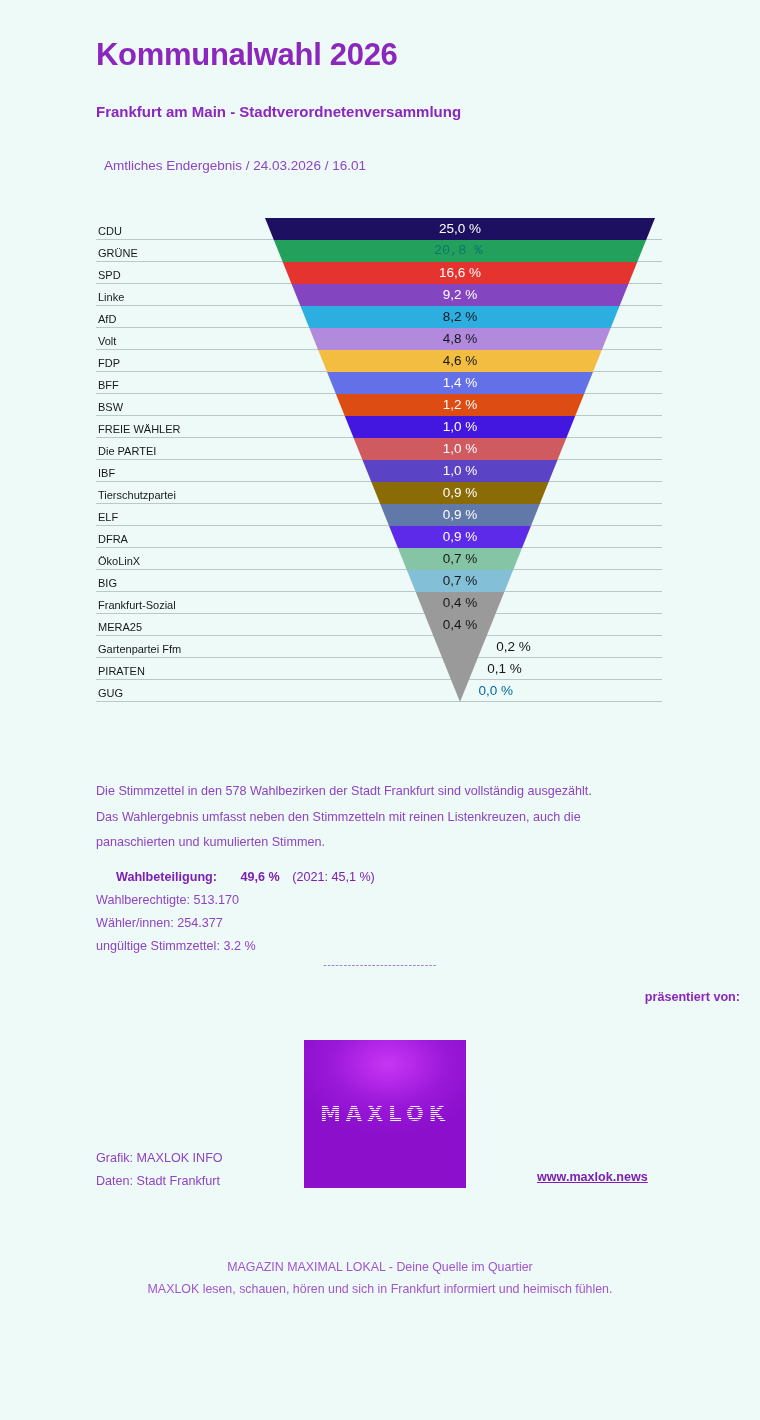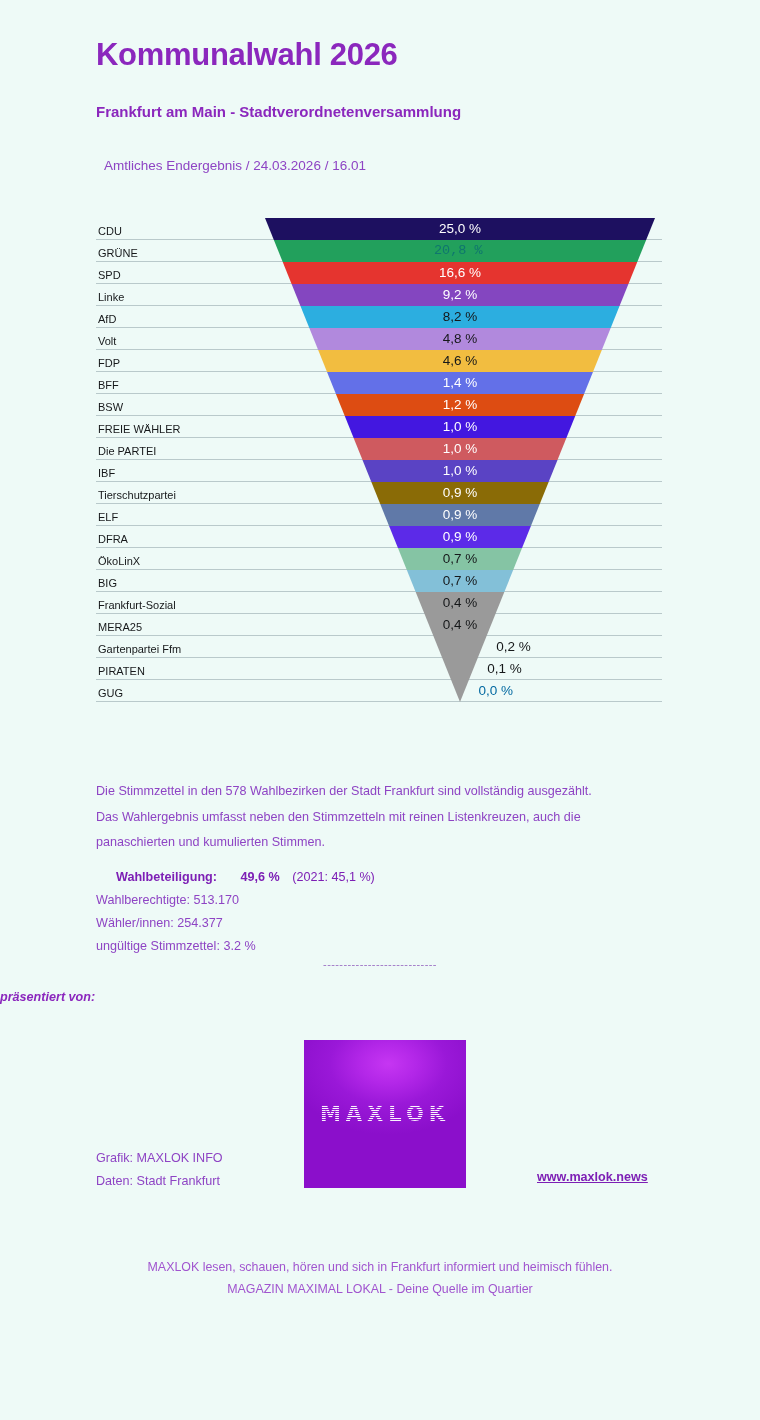--- a/index.html
+++ b/index.html
@@ -133,25 +133,24 @@
     width: 760px;
     text-align: center;
     font-size: 11px;
     color: #9b6fc4;
     letter-spacing: 0.4px;
   }
   #presented-by {
     position: absolute;
     left: 0; top: 990px;
     width: 740px;
-    text-align: left;
+    text-align: right;
     font-size: 12.6px;
     font-weight: bold;
     color: #8b27bd;
-    font-style: italic;
   }
 
   
   #logo {
     position: absolute;
     left: 304px;
     top: 1040px;
     width: 162px;
     height: 148px;
     background:
@@ -363,15 +362,15 @@
 </div>
 
 <div id="credits">
   <div>Grafik: MAXLOK INFO</div>
   <div>Daten: Stadt Frankfurt</div>
 </div>
 
 <a id="website" href="#">www.maxlok.news</a>
 
 <div id="tagline">
+  <div>MAGAZIN MAXIMAL LOKAL - Deine Quelle im Quartier</div>
   <div>MAXLOK lesen, schauen, hören und sich in Frankfurt informiert und heimisch fühlen.</div>
-  <div>MAGAZIN MAXIMAL LOKAL - Deine Quelle im Quartier</div>
 </div>
 
 </body></html>

